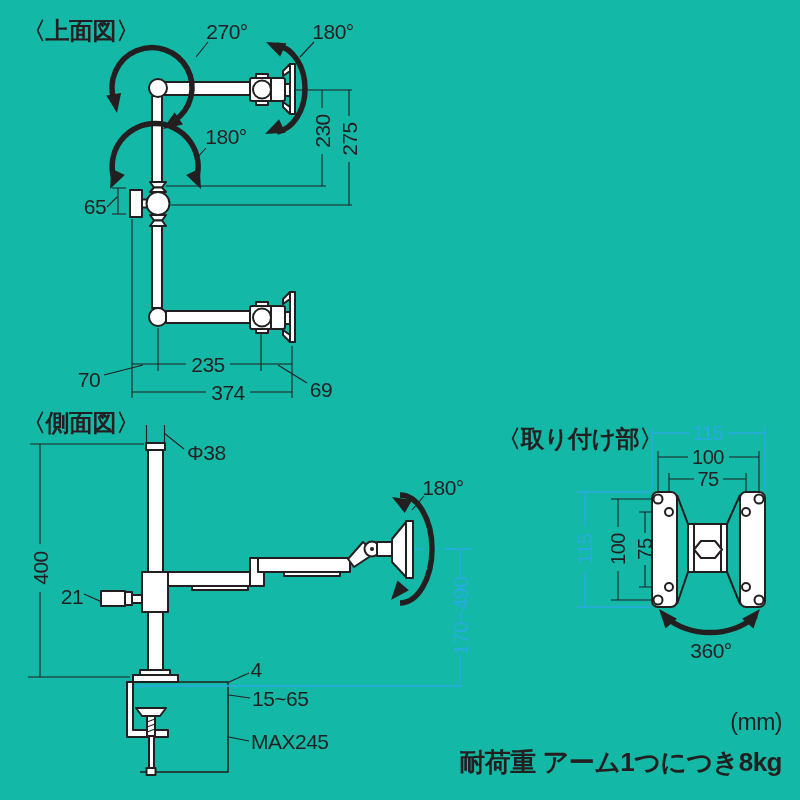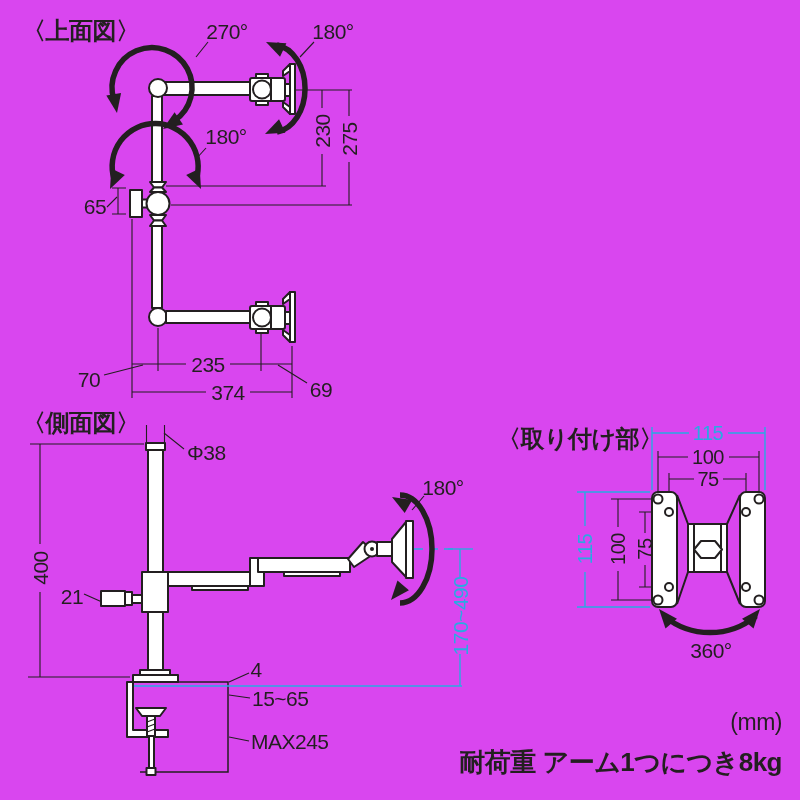--- a/index.html
+++ b/index.html
@@ -1,16 +1,16 @@
 <!DOCTYPE html>
 <html><head>
 <meta charset="utf-8">
 <style>
   html, body { margin: 0; padding: 0; background: #ffffff; }
-  .stage { width: 800px; height: 800px; position: relative; background: #d946ef; }
+  .stage { width: 800px; height: 800px; position: relative; background: #14b8a6; }
   svg { display: block; }
   svg text {
     font-family: "Liberation Sans", "DejaVu Sans", sans-serif;
     fill: #231f20;
     letter-spacing: -0.5px;
   }
   .lbl  { font-size: 24px; font-weight: 600; }
   .dim  { font-size: 21px; }
   .dimS { font-size: 20px; }
   .cyanT { fill: #29abe2; }

